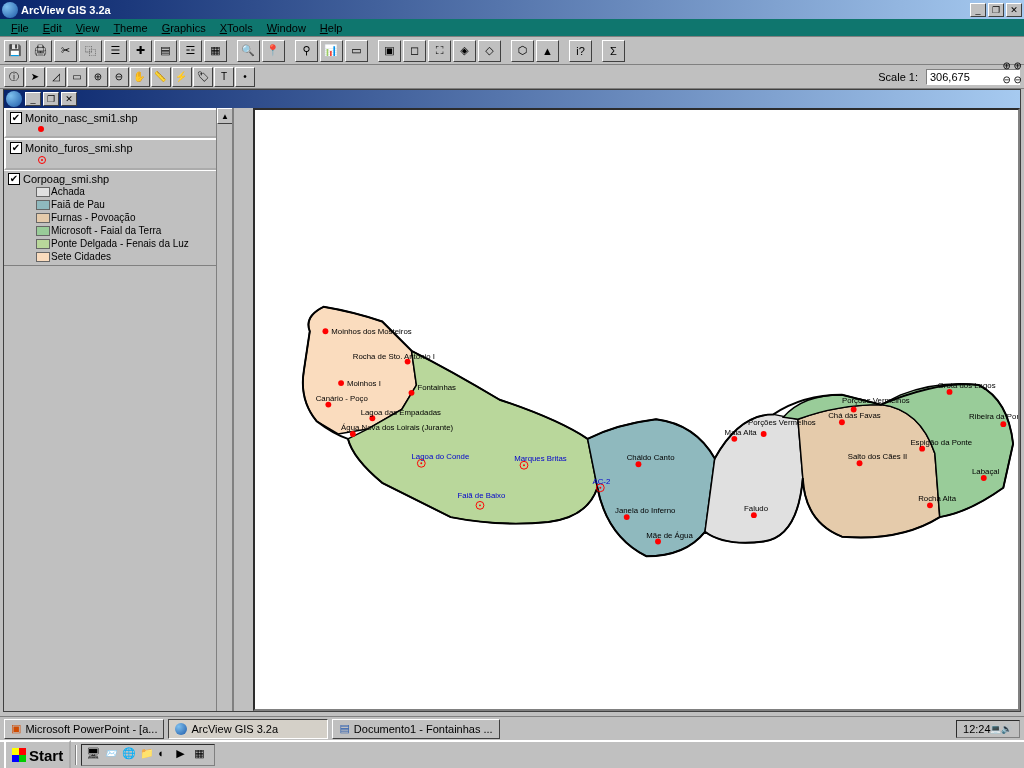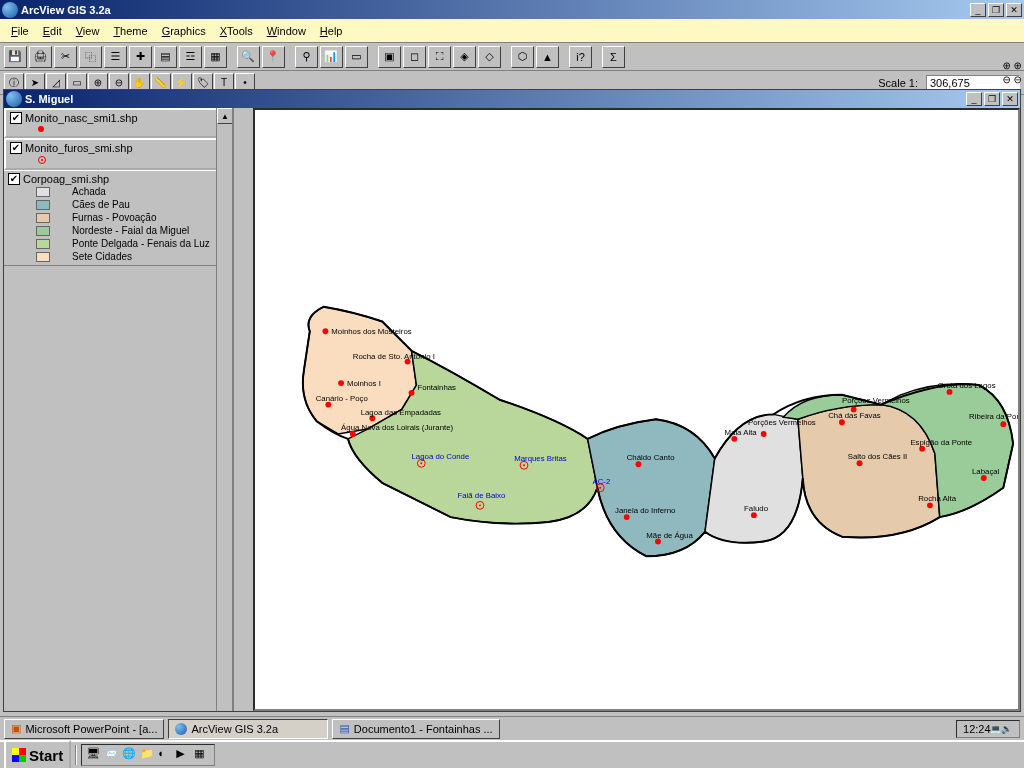--- a/index.html
+++ b/index.html
@@ -2,21 +2,21 @@
 <html><head>
 <meta charset="utf-8">
 <style>
   * { box-sizing: border-box; font-family: Tahoma, Arial, sans-serif; }
   body { margin:0; padding:0; width:1024px; height:768px; background:#c0c0c0; overflow:hidden; font-size:11px; }
   .titlebar { height:19px; background:linear-gradient(to right,#08246b,#a6caf0); color:#fff; display:flex; align-items:center; padding:0 2px; }
   .titlebar .icon { width:16px; height:16px; margin-right:3px; }
   .titlebar .title { font-weight:bold; font-size:11px; flex:1; }
   .winbtns { display:flex; gap:2px; }
   .winbtn { width:16px; height:14px; background:#c0c0c0; border:1px solid; border-color:#fff #404040 #404040 #fff; font-size:9px; display:flex; align-items:center; justify-content:center; color:#000; }
-  .menubar { height:24px; background:#fef9c3; display:flex; align-items:center; padding:0 4px; border-bottom:1px solid #808080; }
+  .menubar { height:18px; background:#0f766e; display:flex; align-items:center; padding:0 4px; border-bottom:1px solid #808080; }
   .menuitem { padding:1px 7px; font-size:11px; }
   .menuitem u { text-decoration:underline; }
   .toolbar { height:28px; background:#c0c0c0; display:flex; align-items:center; padding:2px 4px; gap:2px; border-bottom:1px solid #808080; }
   .tbtn { width:23px; height:22px; background:#c0c0c0; border:1px solid; border-color:#fff #404040 #404040 #fff; display:flex; align-items:center; justify-content:center; font-size:11px; }
   .tsep { width:6px; }
   .toolbar2 { height:24px; background:#c0c0c0; display:flex; align-items:center; padding:1px 4px; gap:1px; border-bottom:1px solid #808080; }
   .tbtn2 { width:20px; height:20px; background:#c0c0c0; border:1px solid; border-color:#fff #404040 #404040 #fff; display:flex; align-items:center; justify-content:center; font-size:10px; }
   .scalebox { margin-left:auto; display:flex; align-items:center; gap:8px; font-size:11px; }
   .scalebox input { width:94px; height:16px; border:1px solid; border-color:#808080 #fff #fff #808080; background:#fff; font-size:11px; padding:0 3px; }
   .docwin { position:absolute; top:89px; left:3px; right:3px; bottom:56px; border:1px solid #404040; display:flex; flex-direction:column; }
@@ -27,21 +27,21 @@
   .tocscroll .sbtn { width:16px; height:16px; background:#c0c0c0; border:1px solid; border-color:#fff #404040 #404040 #fff; display:flex; align-items:center; justify-content:center; font-size:8px; }
   .layer { border-bottom:1px solid #808080; border-top:1px solid #fff; padding:2px 4px; font-size:11px; }
   .layer.sel { background:#c0c0c0; border:2px outset #fff; }
   .layer .hdr { display:flex; align-items:center; gap:3px; }
   .chk { width:12px; height:12px; border:1px solid #000; background:#fff; display:inline-flex; align-items:center; justify-content:center; font-size:10px; line-height:1; }
   .sym { display:flex; align-items:center; padding:2px 0 2px 28px; gap:4px; }
   .dot { width:6px; height:6px; border-radius:50%; background:#ff0000; }
   .odot { width:8px; height:8px; border-radius:50%; border:1px solid #ff0000; background:transparent; position:relative; }
   .odot::after { content:''; position:absolute; top:2px; left:2px; width:2px; height:2px; border-radius:50%; background:#ff0000; }
   .swatch { width:14px; height:10px; border:1px solid #666; }
-  .legrow { display:flex; align-items:center; padding:1px 0 1px 28px; gap:22px; font-size:10px; }
+  .legrow { display:flex; align-items:center; padding:1px 0 1px 28px; gap:1px; font-size:10px; }
   .mapview { flex:1; background:#fff; position:relative; border:2px inset #808080;margin-left:19px; }
   .mapsvg { width:100%; height:100%; }
   .mplabel { font-size:8px; fill:#000; font-family:Arial; }
   .mplabel.blue { fill:#0000cc; }
   .taskbar { position:absolute; left:0; right:0; bottom:0; height:28px; background:#c0c0c0; border-top:2px solid #fff; display:flex; align-items:center; padding:0 4px; gap:4px; }
   .startbtn { height:30px; padding:0 6px; background:#c0c0c0; border:2px outset #fff; display:flex; align-items:center; font-weight:bold; font-size:15px; gap:3px; }
   .tray { display:flex; gap:2px; padding:2px 4px; border:1px inset #808080; }
   .trayicon { width:16px; height:16px; }
   .taskbar2 { position:absolute; left:0; right:0; bottom:28px; height:24px; background:#c0c0c0; border-top:1px solid #808080; display:flex; align-items:center; padding:2px 4px; gap:4px; }
   .taskbtn { height:20px; padding:0 6px; background:#c0c0c0; border:1px solid; border-color:#fff #404040 #404040 #fff; display:flex; align-items:center; font-size:11px; gap:4px; min-width:160px; }
@@ -125,21 +125,20 @@
   </div>
   <div class="rtside">
     <span>⊕ ⊕</span>
     <span>⊖ ⊖</span>
   </div>
 </div>
 
 <div class="docwin">
   <div class="titlebar">
     <span class="icon globeicon"></span>
-    <span class="title">S. Miguel</span>
     <div class="winbtns">
       <div class="winbtn">_</div>
       <div class="winbtn">❐</div>
       <div class="winbtn">✕</div>
     </div>
   </div>
   <div class="doccontent">
 
     <div class="toc">
       <div class="layer sel">
@@ -164,29 +163,29 @@
         <div class="hdr">
           <span class="chk">✔</span>
           <span>Corpoag_smi.shp</span>
         </div>
         <div class="legrow">
             <span class="swatch" style="background:#e0e0e0"></span>
             <span>Achada</span>
           </div>
         <div class="legrow">
             <span class="swatch" style="background:#8fb9be"></span>
-            <span>Cães de Pau</span>
+            <span>Faiã de Pau</span>
           </div>
         <div class="legrow">
             <span class="swatch" style="background:#e5cbab"></span>
             <span>Furnas - Povoação</span>
           </div>
         <div class="legrow">
             <span class="swatch" style="background:#99cc99"></span>
-            <span>Nordeste - Faial da Miguel</span>
+            <span>Microsoft - Faial da Terra</span>
           </div>
         <div class="legrow">
             <span class="swatch" style="background:#b9d79b"></span>
             <span>Ponte Delgada - Fenais da Luz</span>
           </div>
         <div class="legrow">
             <span class="swatch" style="background:#fadcbe"></span>
             <span>Sete Cidades</span>
           </div>
       </div>

